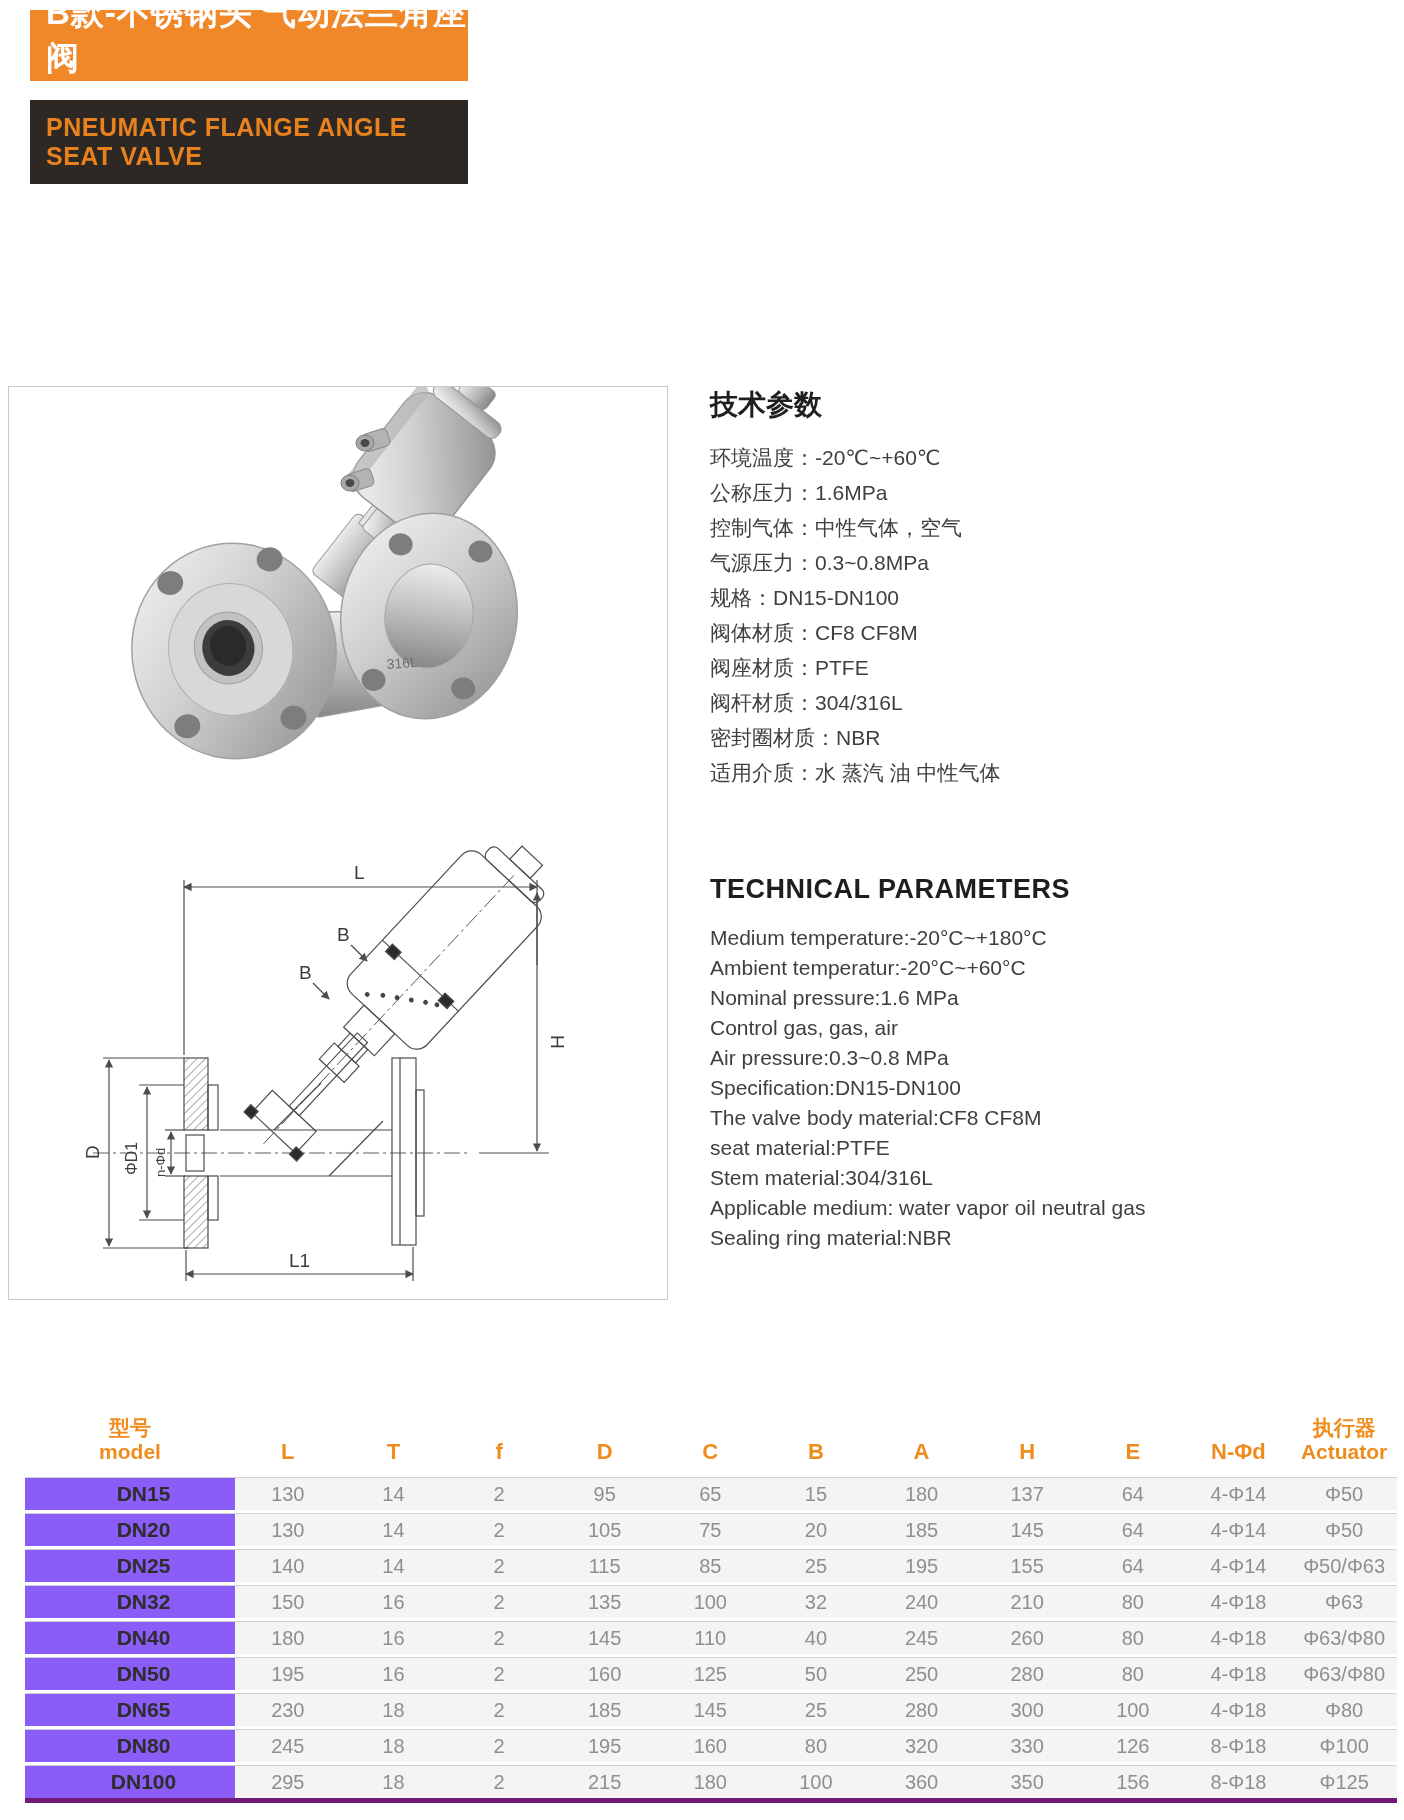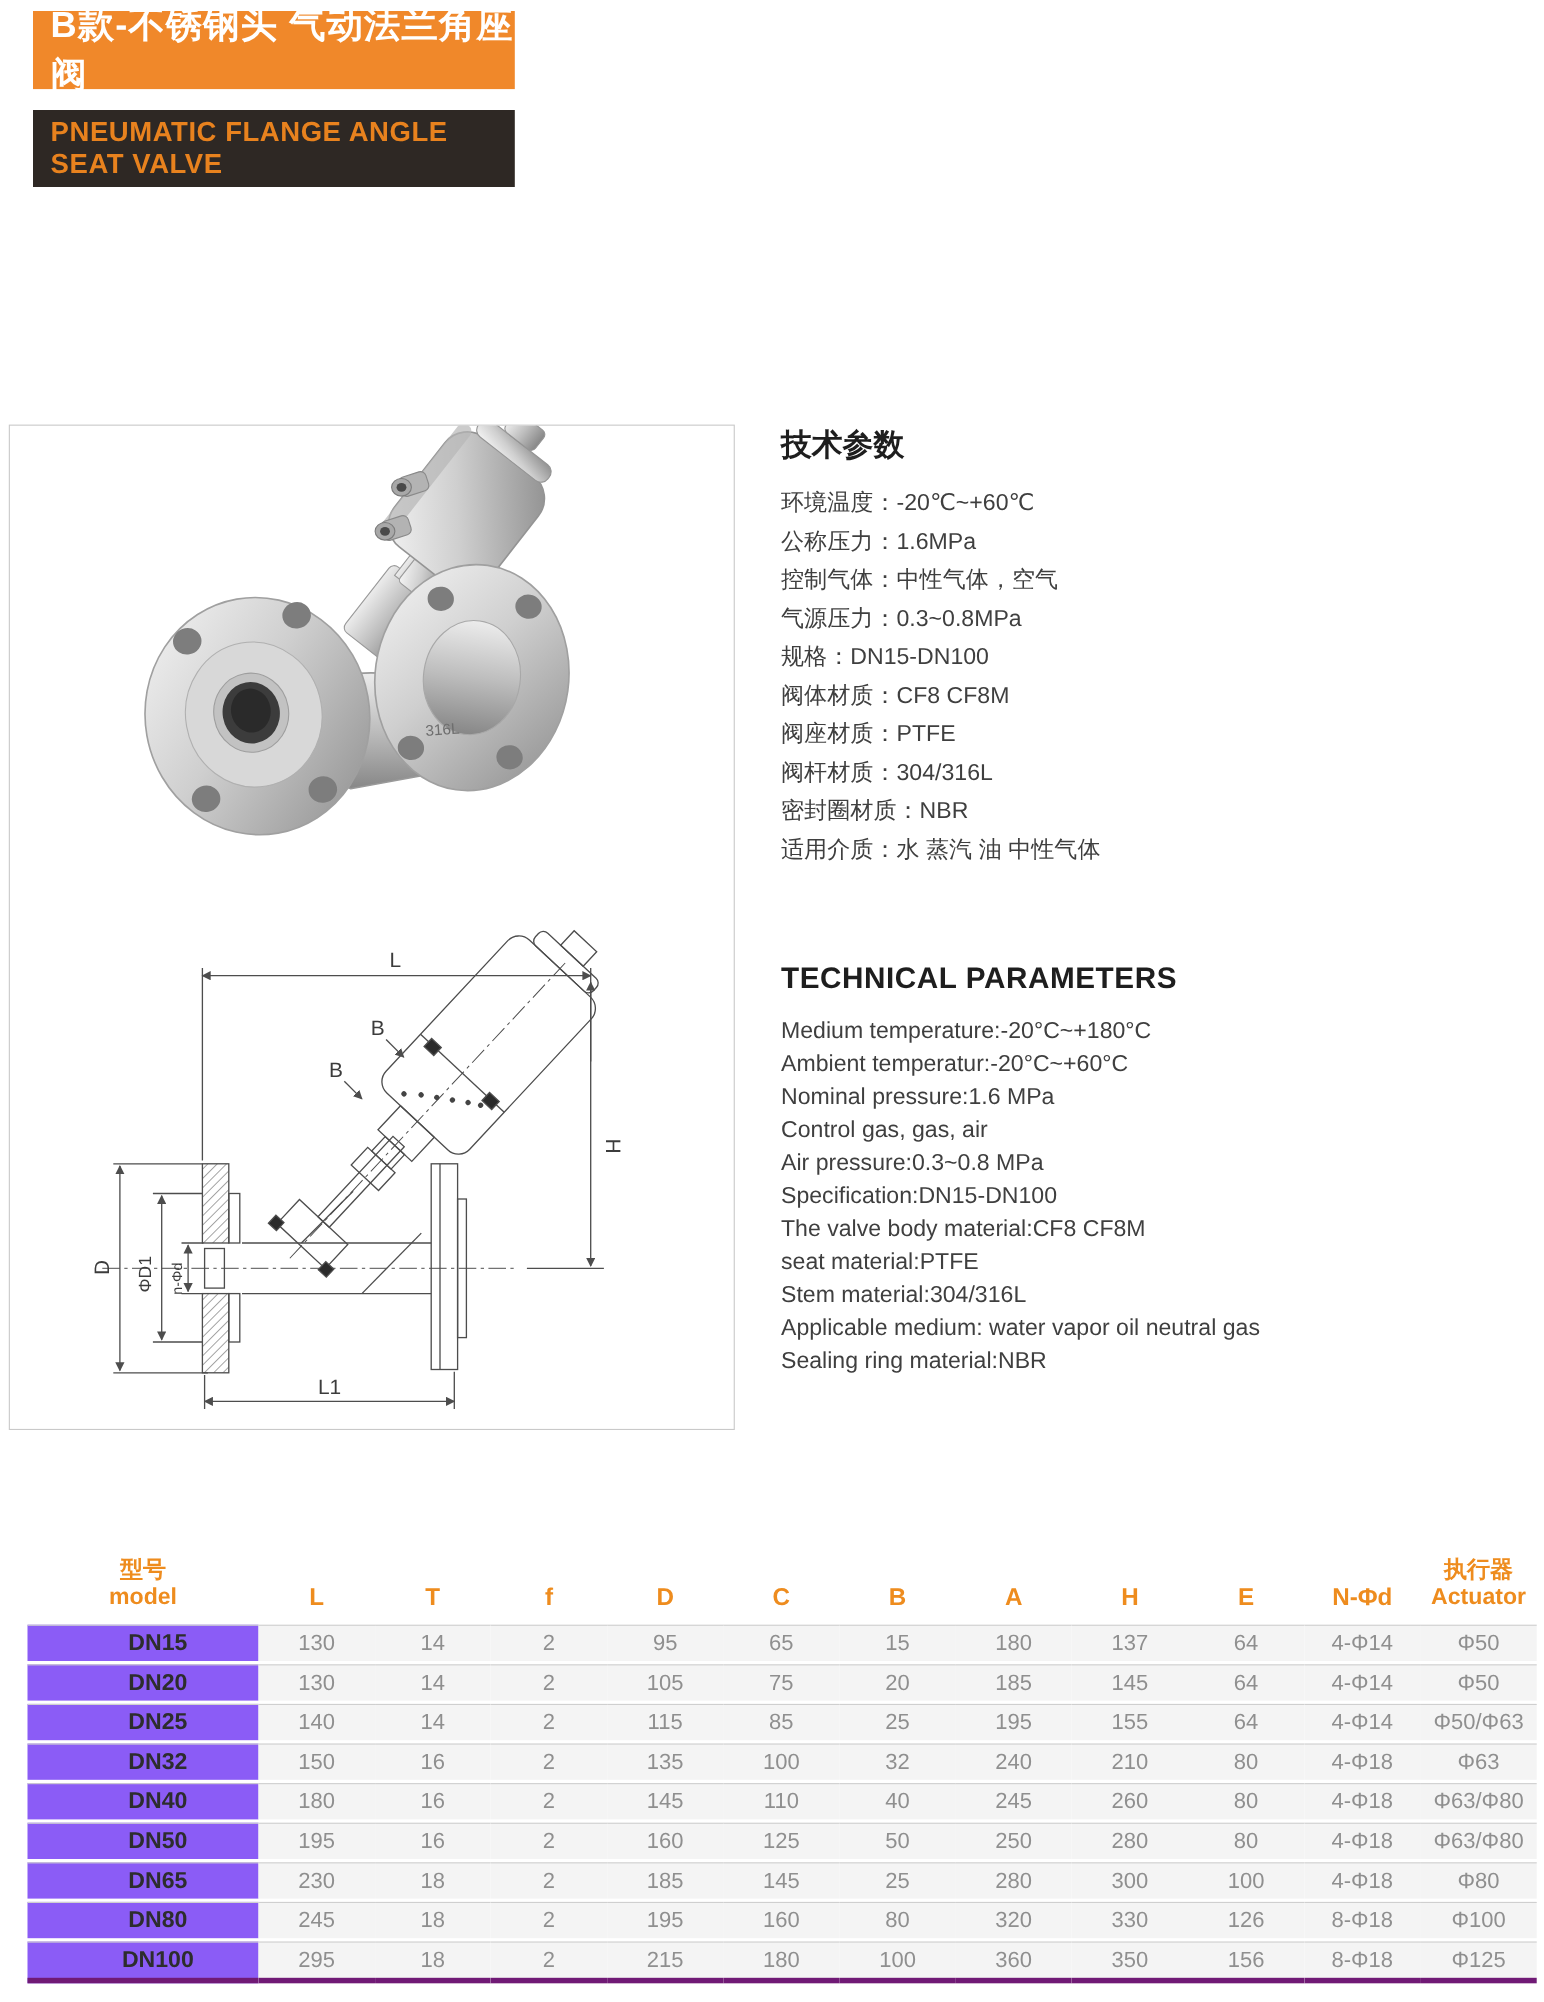--- a/index.html
+++ b/index.html
@@ -1,23 +1,23 @@
 <!DOCTYPE html>
 <html><head>
 <meta charset="utf-8">
 <style>
   html,body{margin:0;padding:0;background:#ffffff;}
   #page{position:relative;width:1404px;height:1820px;background:#ffffff;overflow:hidden;
         font-family:"Liberation Sans","DejaVu Sans",sans-serif;}
 
   
   .bar-orange{position:absolute;left:30px;top:10px;width:438px;height:71px;
-              display:flex;align-items:center;padding-left:16px;box-sizing:border-box;}
+              display:flex;align-items:flex-end;padding-left:16px;box-sizing:border-box;}
   .bar-orange span{color:#ffffff;font-size:33px;font-weight:bold;letter-spacing:1px;}
-  .bar-dark{position:absolute;left:30px;top:100px;width:438px;height:70px;
+  .bar-dark{position:absolute;left:30px;top:100px;width:438px;height:84px;
             display:flex;align-items:center;padding-left:16px;box-sizing:border-box;}
   .bar-dark span{font-size:25px;font-weight:bold;letter-spacing:.5px;}
 
   
   .img-box{position:absolute;left:8px;top:386px;width:660px;height:914px;
            border:1px solid #c9c9c9;background:#fff;box-sizing:border-box;}
   .photo-svg{position:absolute;left:110px;top:0px;}
   .draw-svg{position:absolute;left:70px;top:458px;}
 
   

